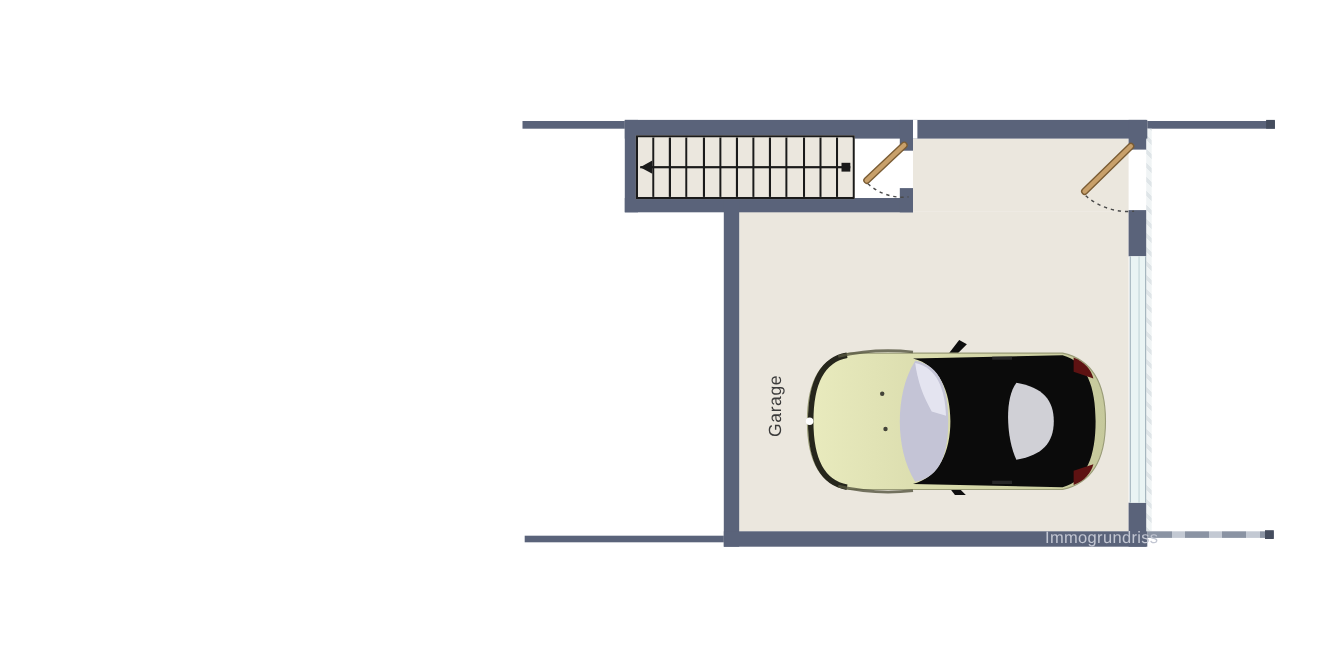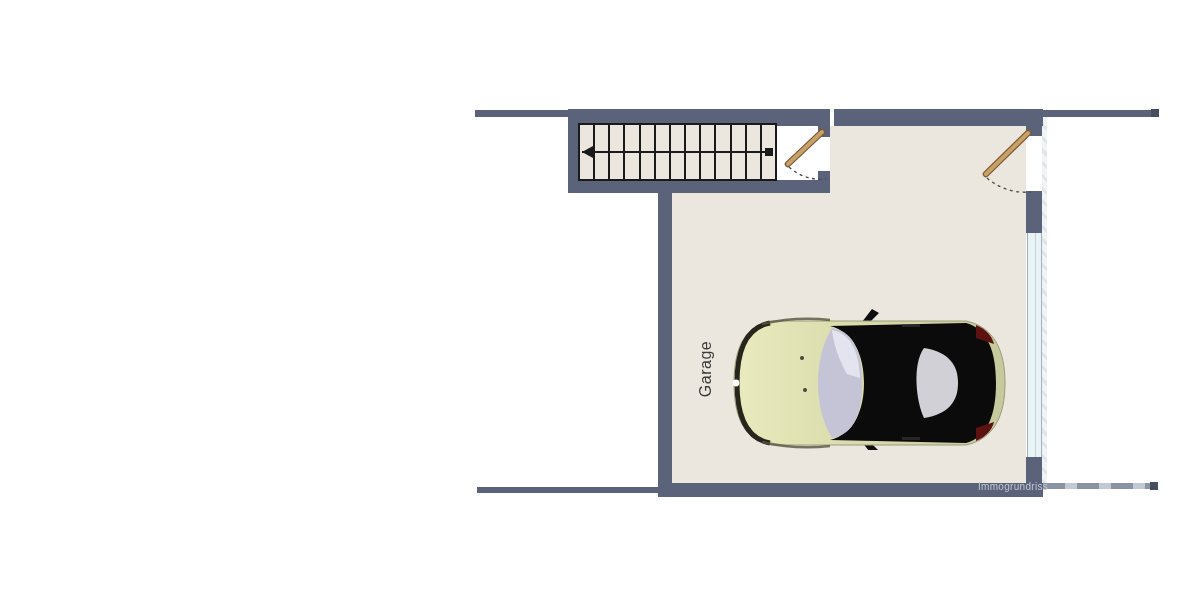--- a/index.html
+++ b/index.html
@@ -30,22 +30,22 @@
   .ext-face{position:absolute;left:1042px;top:117px;width:5px;height:366px;
     background:repeating-linear-gradient(45deg,#dfe5e8 0 3px,#f0f4f5 3px 9px);}
 
   .bottom-thin-right{position:absolute;left:1043px;top:483px;width:115px;height:6px;
     background:repeating-linear-gradient(90deg,#8a93a3 0 22px,#c3c9d3 22px 34px);}
 
   
   .room-label{position:absolute;left:664px;top:359px;width:84px;height:20px;
     display:flex;align-items:center;justify-content:center;
     transform:rotate(-90deg);font-size:16px;letter-spacing:.5px;color:var(--label-text,#3b3b3b);}
-  .watermark{position:absolute;left:978px;top:481px;width:72px;height:13px;
-    font-size:10px;letter-spacing:.3px;color:var(--watermark-text,#c2c6d2);}
+  .watermark{position:absolute;left:950px;top:481px;width:72px;height:13px;
+    font-size:15px;letter-spacing:.3px;color:var(--watermark-text,#c2c6d2);}
 
   svg.overlay{position:absolute;left:0;top:0;pointer-events:none;}
 </style>
 </head>
 <body>
 
 <div id="canvas">
 
   <div class="floor" style="left:672px;top:192px;width:354px;height:291px;"></div>
   <div class="floor" style="left:830px;top:126px;width:196px;height:66px;"></div>

